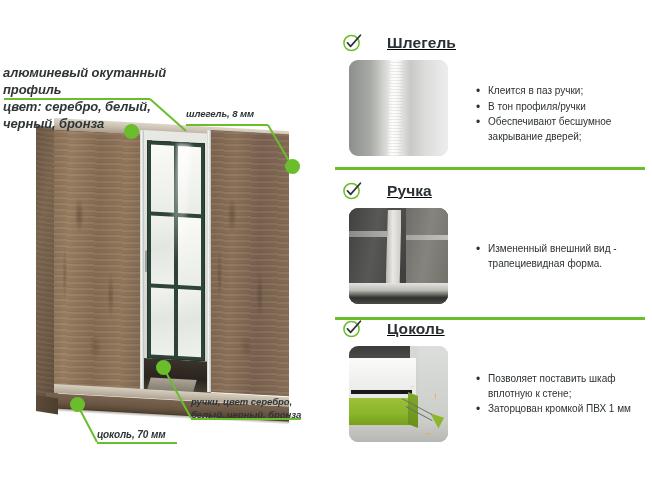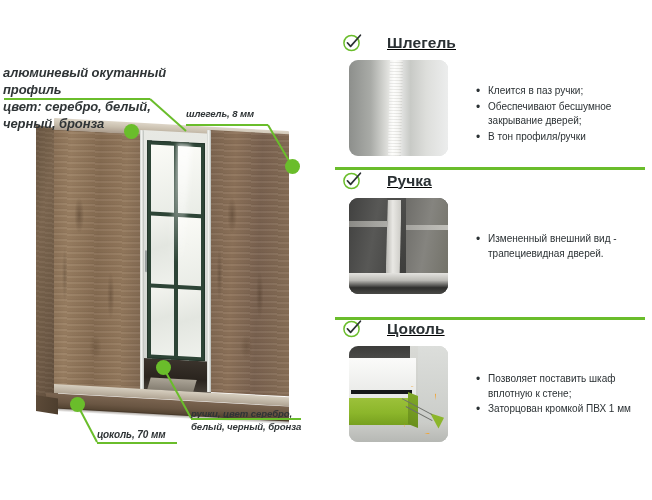--- a/index.html
+++ b/index.html
@@ -28,21 +28,21 @@
   }
   .leader{position:absolute;overflow:visible;}
 
   
   #lbl-profile{left:3px;top:64px;width:200px;font-size:13px;}
   #rule-profile{left:4px;top:98px;width:146px;}
   
   #lbl-shlegel{left:186px;top:108px;width:140px;font-size:9.6px;}
   #rule-shlegel{left:186px;top:124px;width:82px;}
   
-  #lbl-handles{left:191px;top:408px;width:150px;font-size:9.6px;}
+  #lbl-handles{left:191px;top:396px;width:150px;font-size:9.6px;}
   #rule-handles{left:191px;top:418px;width:110px;}
   
   #lbl-plinth{left:97px;top:428px;width:130px;font-size:10px;}
   #rule-plinth{left:97px;top:442px;width:80px;}
 
   
   .wardrobe{position:absolute;left:36px;top:112px;width:253px;height:300px;}
 
   
   .carcass-side{
@@ -162,21 +162,21 @@
   .side-plinth{
     position:absolute;left:0;top:283px;width:22px;height:16px;
     background:linear-gradient(100deg,#5d4b39,#4c3d2d);
     transform:skewY(9deg);transform-origin:left top;
   }
 
   
   .right-col{position:absolute;left:330px;top:0;width:322px;height:500px;}
   .section{position:absolute;left:0;width:322px;}
   #sec-1{top:22px;height:148px;}
-  #sec-2{top:160px;height:158px;}
+  #sec-2{top:170px;height:158px;}
   #sec-3{top:308px;height:160px;}
 
   .divider{
     position:absolute;left:5px;width:310px;height:2.5px;background:#6abd2b;
   }
   #div-1{top:167px;}
   #div-2{top:317px;}
 
   .sec-head{position:absolute;left:12px;top:10px;display:flex;align-items:center;gap:24px;text-decoration:underline;}
   .check-icon{position:relative;width:21px;height:21px;flex:0 0 21px;}
@@ -347,22 +347,22 @@
         </span>
         <span class="sec-title">Шлегель</span>
       </div>
       <div class="thumb">
         <div class="th1">
           <div class="brush"></div>
         </div>
       </div>
       <ul class="bullets" id="bul-1">
         <li>Клеится в паз ручки;</li>
+        <li>В тон профиля/ручки</li>
         <li>Обеспечивают бесшумное закрывание дверей;</li>
-        <li>В тон профиля/ручки</li>
       </ul>
     </div>
 
     <div class="divider" id="div-1"></div>
 
     <div class="section" id="sec-2">
       <div class="sec-head">
         <span class="check-icon">
           <svg width="21" height="21" viewBox="0 0 21 21">
             <circle cx="9.5" cy="11" r="7.6" fill="none" stroke="#6abd2b" stroke-width="1.5"></circle>
@@ -375,21 +375,21 @@
         <div class="th2">
           <div class="pnl pnl-l"></div>
           <div class="pnl pnl-r"></div>
           <div class="strip-l"></div>
           <div class="strip-r"></div>
           <div class="hdl"></div>
           <div class="floor"></div>
         </div>
       </div>
       <ul class="bullets" id="bul-2">
-        <li>Измененный внешний вид - трапециевидная дверей.</li>
+        <li>Измененный внешний вид - трапециевидная форма.</li>
       </ul>
     </div>
 
     <div class="divider" id="div-2"></div>
 
     <div class="section" id="sec-3">
       <div class="sec-head">
         <span class="check-icon">
           <svg width="21" height="21" viewBox="0 0 21 21">
             <circle cx="9.5" cy="11" r="7.6" fill="none" stroke="#6abd2b" stroke-width="1.5"></circle>

